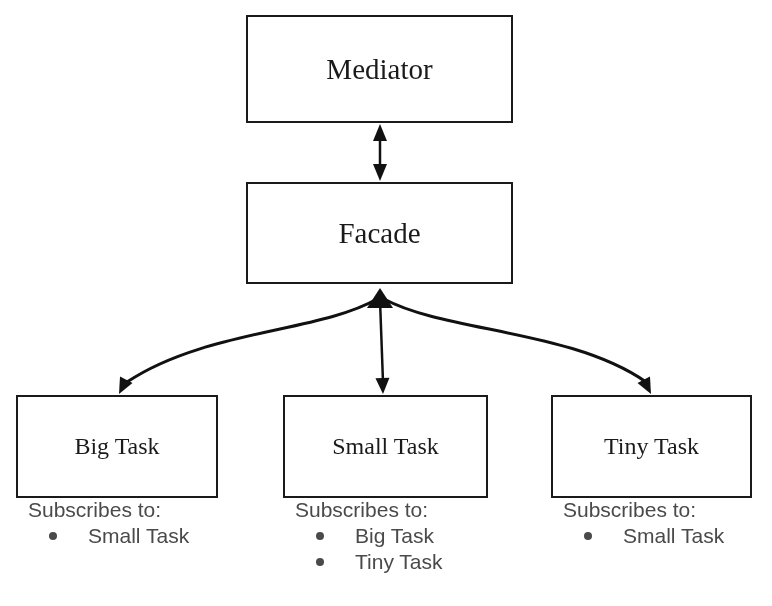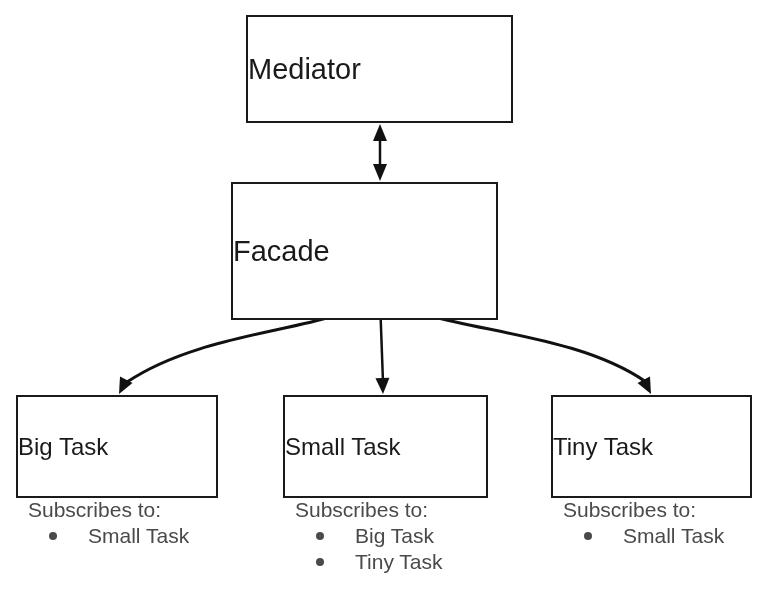--- a/index.html
+++ b/index.html
@@ -22,28 +22,29 @@
     width: 772px;
     height: 606px;
   }
   .node-box {
     position: absolute;
     box-sizing: border-box;
     background: #ffffff;
     border: 2px solid #1a1a1a;
     display: flex;
     align-items: center;
-    justify-content: flex-start;
+    justify-content: center;
     color: #1a1a1a;
+    font-family: Liberation Serif, serif;
   }
   .node-box.large { font-size: 29px; }
   .node-box.small { font-size: 24px; }
 
   #box-mediator { left: 246px; top: 15px;  width: 267px; height: 108px; }
-  #box-facade   { left: 231px; top: 182px; width: 267px; height: 138px; }
+  #box-facade   { left: 246px; top: 182px; width: 267px; height: 102px; }
   #box-big      { left: 16px;  top: 395px; width: 202px; height: 103px; }
   #box-small    { left: 283px; top: 395px; width: 205px; height: 103px; }
   #box-tiny     { left: 551px; top: 395px; width: 201px; height: 103px; }
 
   .subs {
     position: absolute;
     top: 496px;
     width: 230px;
     color: #4a4a4a;
   }

